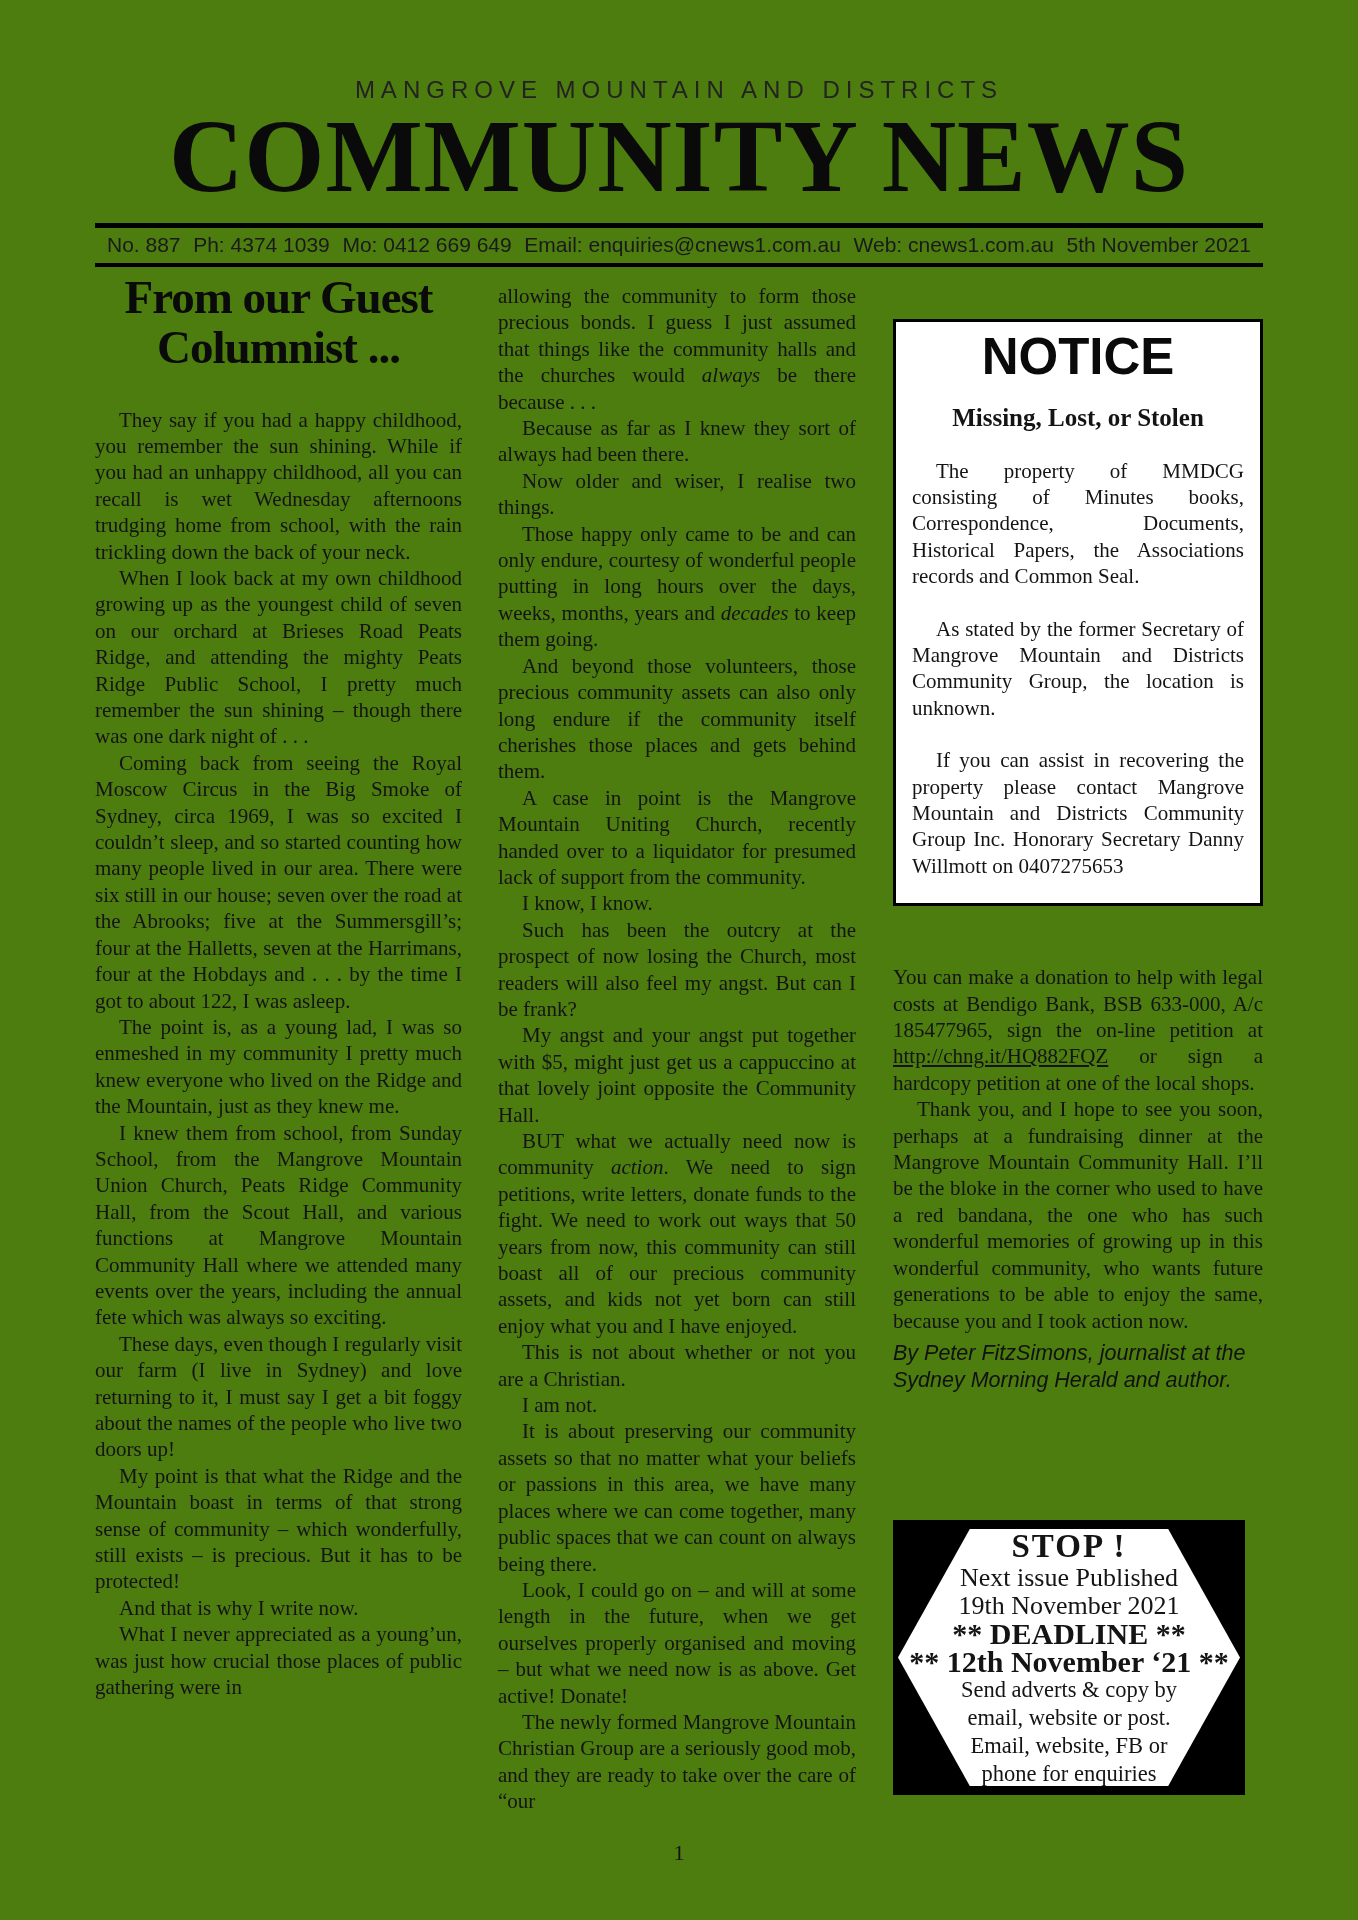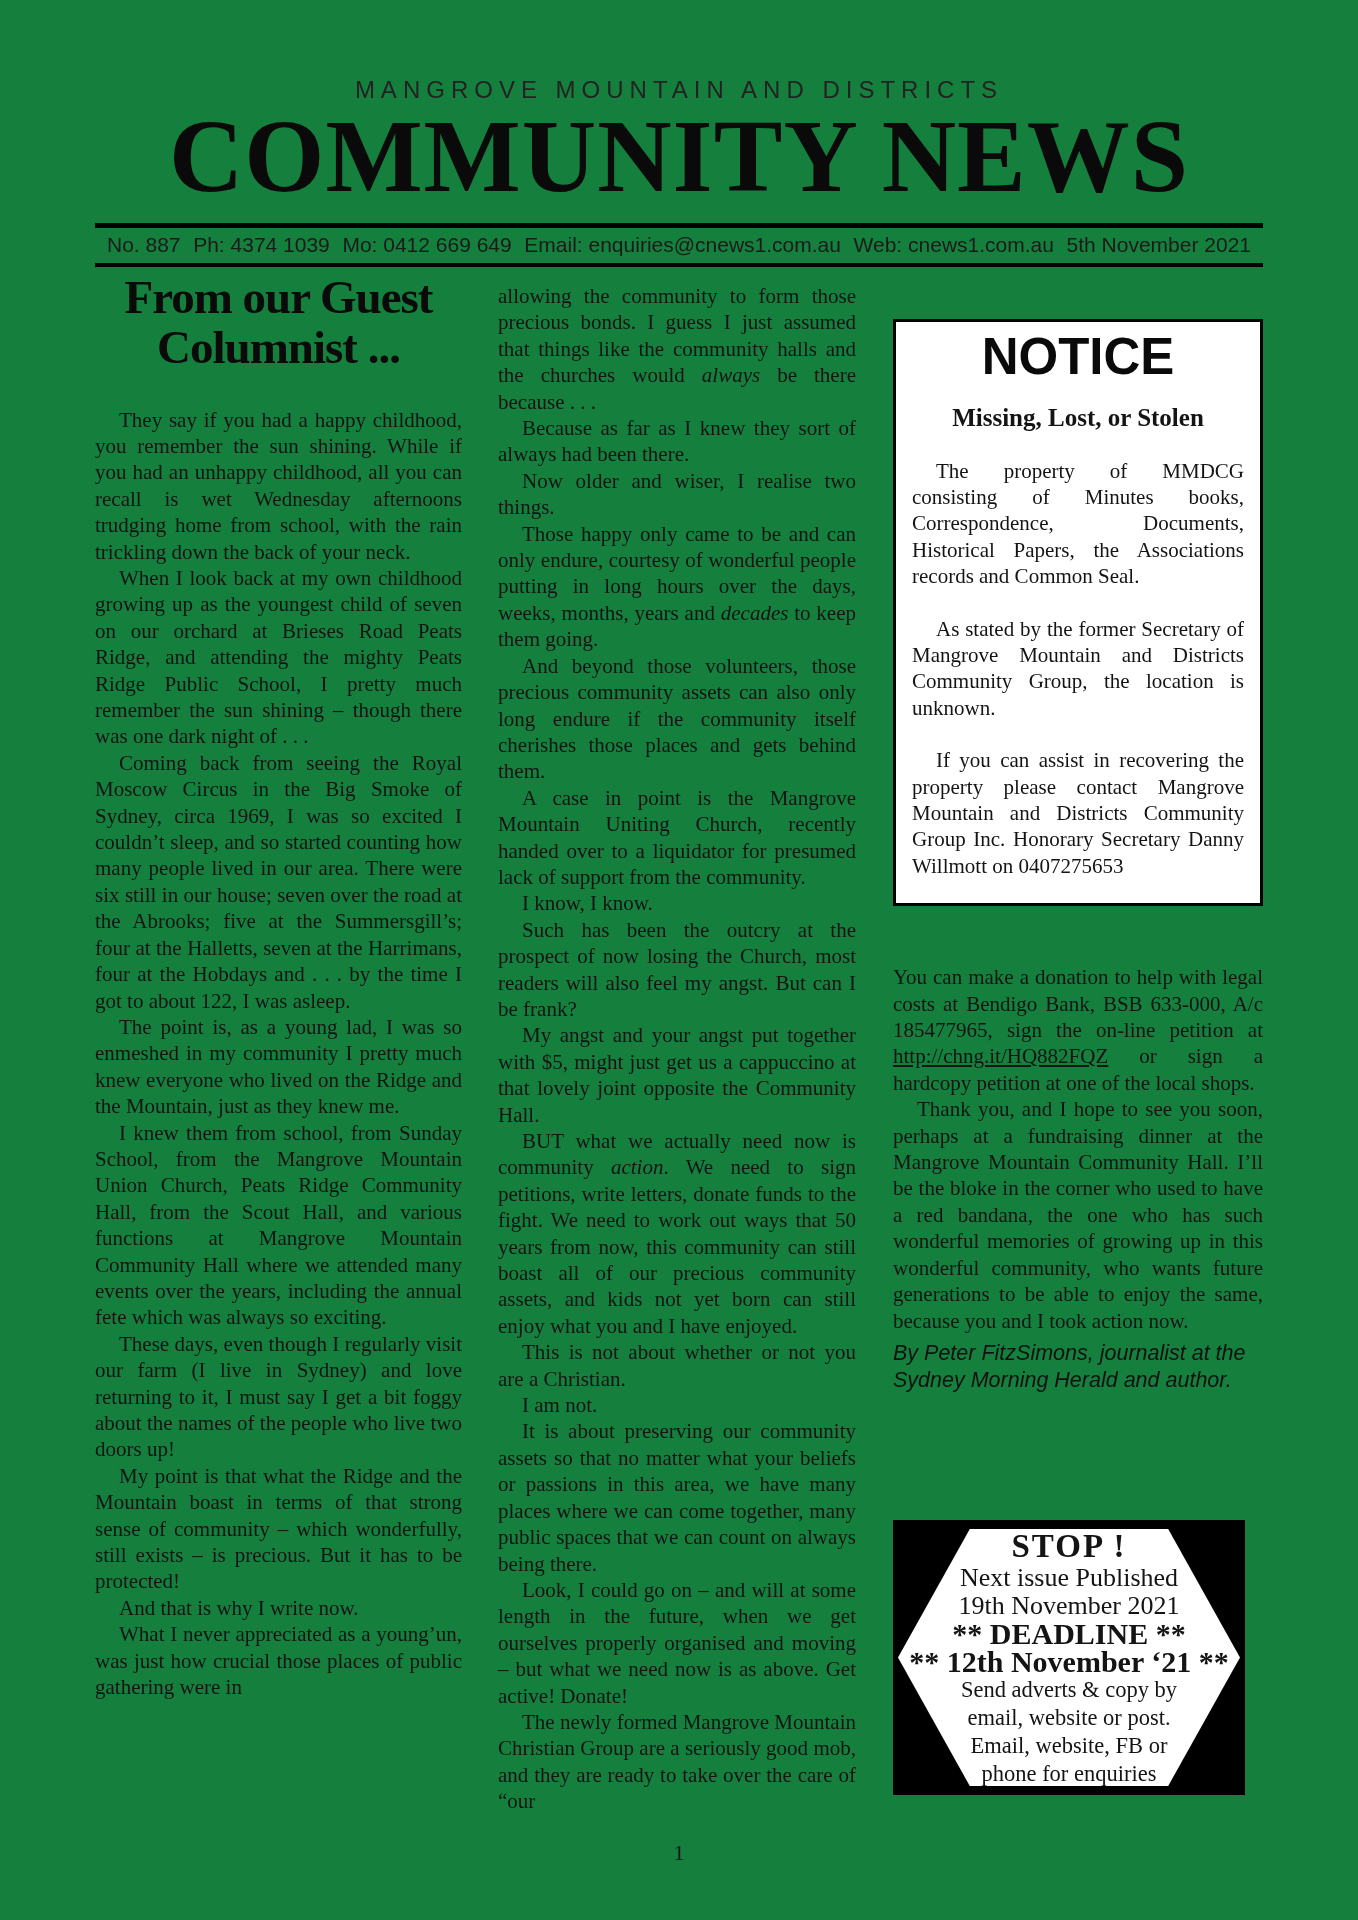--- a/index.html
+++ b/index.html
@@ -1,20 +1,20 @@
 <!DOCTYPE html>
 <html><head>
 <meta charset="utf-8">
 <style>
   html, body { margin: 0; padding: 0; background: #e8e8e8; }
   .page {
     position: relative;
     width: 1358px;
     height: 1920px;
-    background: #15803d;
+    background: #4d7c0f;
     color: #141414;
     font-family: "Liberation Serif", serif;
     overflow: hidden;
   }
   
   .masthead { padding: 0 95px; }
   .kicker {
     padding-top: 76px;
     text-align: center;
     font-family: "Liberation Sans", sans-serif;

